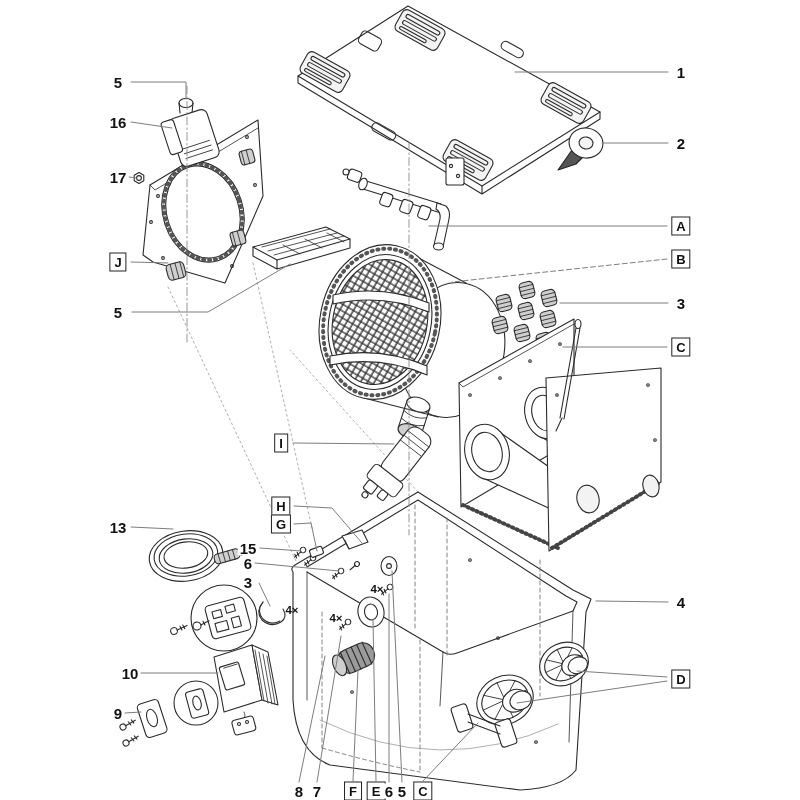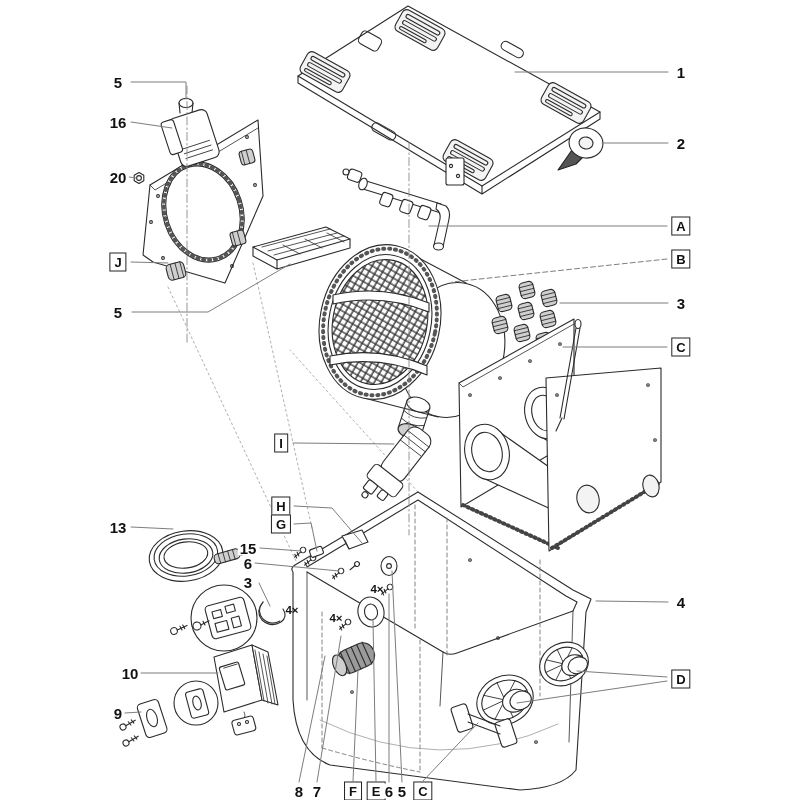--- a/index.html
+++ b/index.html
@@ -454,21 +454,21 @@
       <div class="lbl" style="left: 681px; top: 72px;">1</div>
       <div class="lbl" style="left: 681px; top: 143px;">2</div>
       <div class="lbl boxed" style="left: 681px; top: 226px;">A</div>
       <div class="lbl boxed" style="left: 681px; top: 259px;">B</div>
       <div class="lbl" style="left: 681px; top: 303px;">3</div>
       <div class="lbl boxed" style="left: 681px; top: 347px;">C</div>
       <div class="lbl" style="left: 681px; top: 602px;">4</div>
       <div class="lbl boxed" style="left: 681px; top: 679px;">D</div>
       <div class="lbl" style="left: 118px; top: 82px;">5</div>
       <div class="lbl" style="left: 118px; top: 122px;">16</div>
-      <div class="lbl" style="left: 118px; top: 177px;">20</div>
+      <div class="lbl" style="left: 118px; top: 177px;">17</div>
       <div class="lbl boxed" style="left: 118px; top: 262px;">J</div>
       <div class="lbl" style="left: 118px; top: 312px;">5</div>
       <div class="lbl" style="left: 118px; top: 527px;">13</div>
       <div class="lbl" style="left: 118px; top: 673px; margin-left: 12px;">10</div>
       <div class="lbl" style="left: 118px; top: 713px;">9</div>
       <div class="lbl boxed" style="left: 281px; top: 443px;">I</div>
       <div class="lbl boxed" style="left: 281px; top: 506px;">H</div>
       <div class="lbl boxed" style="left: 281px; top: 524px;">G</div>
       <div class="lbl" style="left: 248px; top: 548px;">15</div>
       <div class="lbl" style="left: 248px; top: 563px;">6</div>

